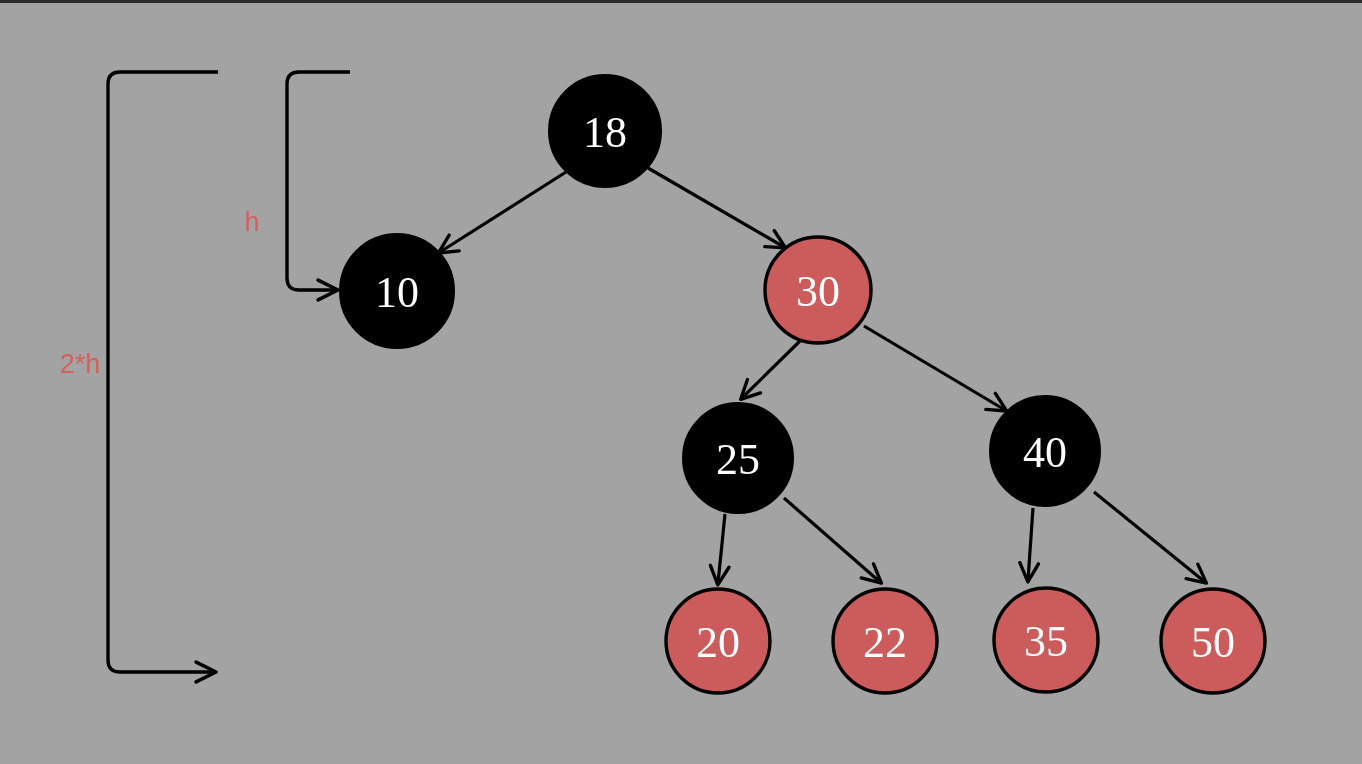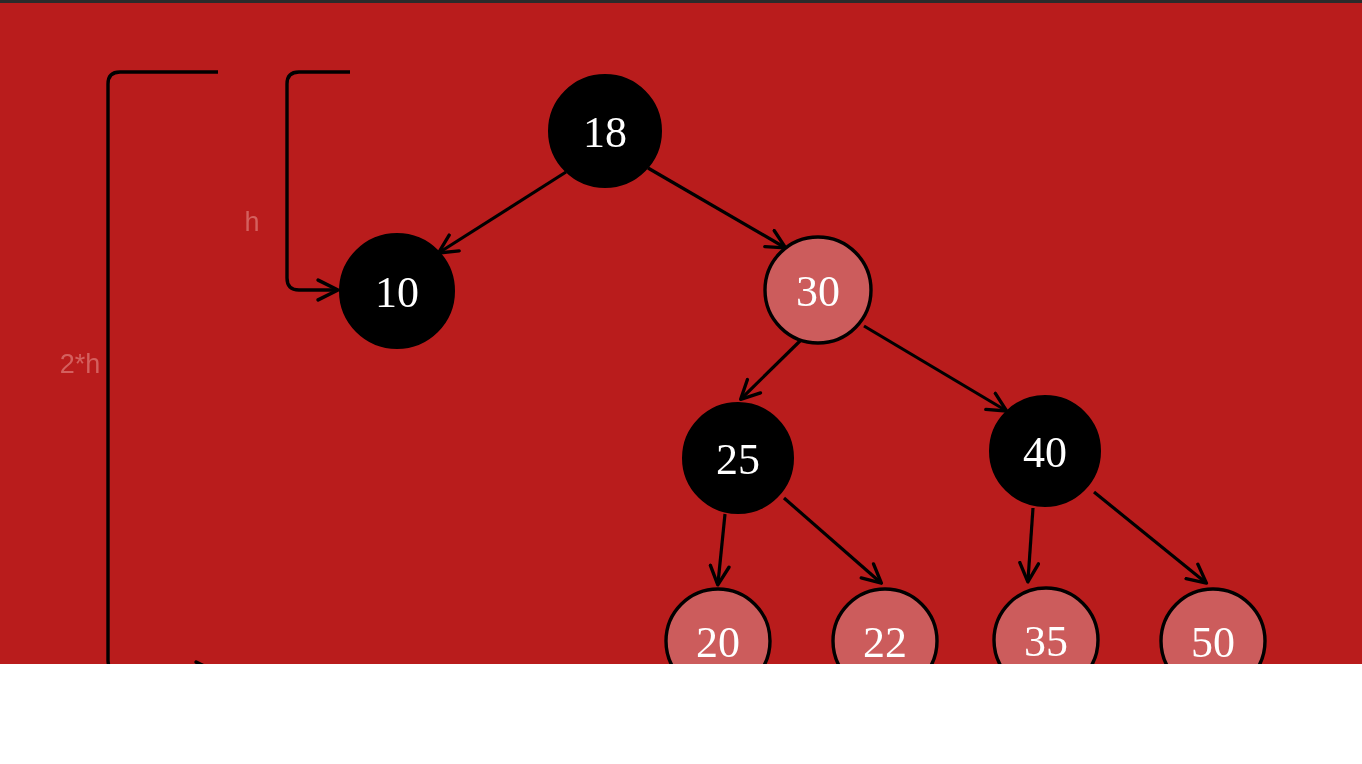--- a/index.html
+++ b/index.html
@@ -6,22 +6,22 @@
     margin: 0;
     padding: 0;
     background: #ffffff;
   }
   body {
     font-family: "Liberation Sans", sans-serif;
   }
   #canvas {
     position: relative;
     width: 1362px;
-    height: 664px;
-    background: #b91c1c;
+    height: 764px;
+    background: #a3a3a3;
     overflow: hidden;
   }
   #topline {
     position: absolute;
     left: 0;
     top: 0;
     width: 1362px;
     height: 3px;
     background: #2b2b2b;
   }

